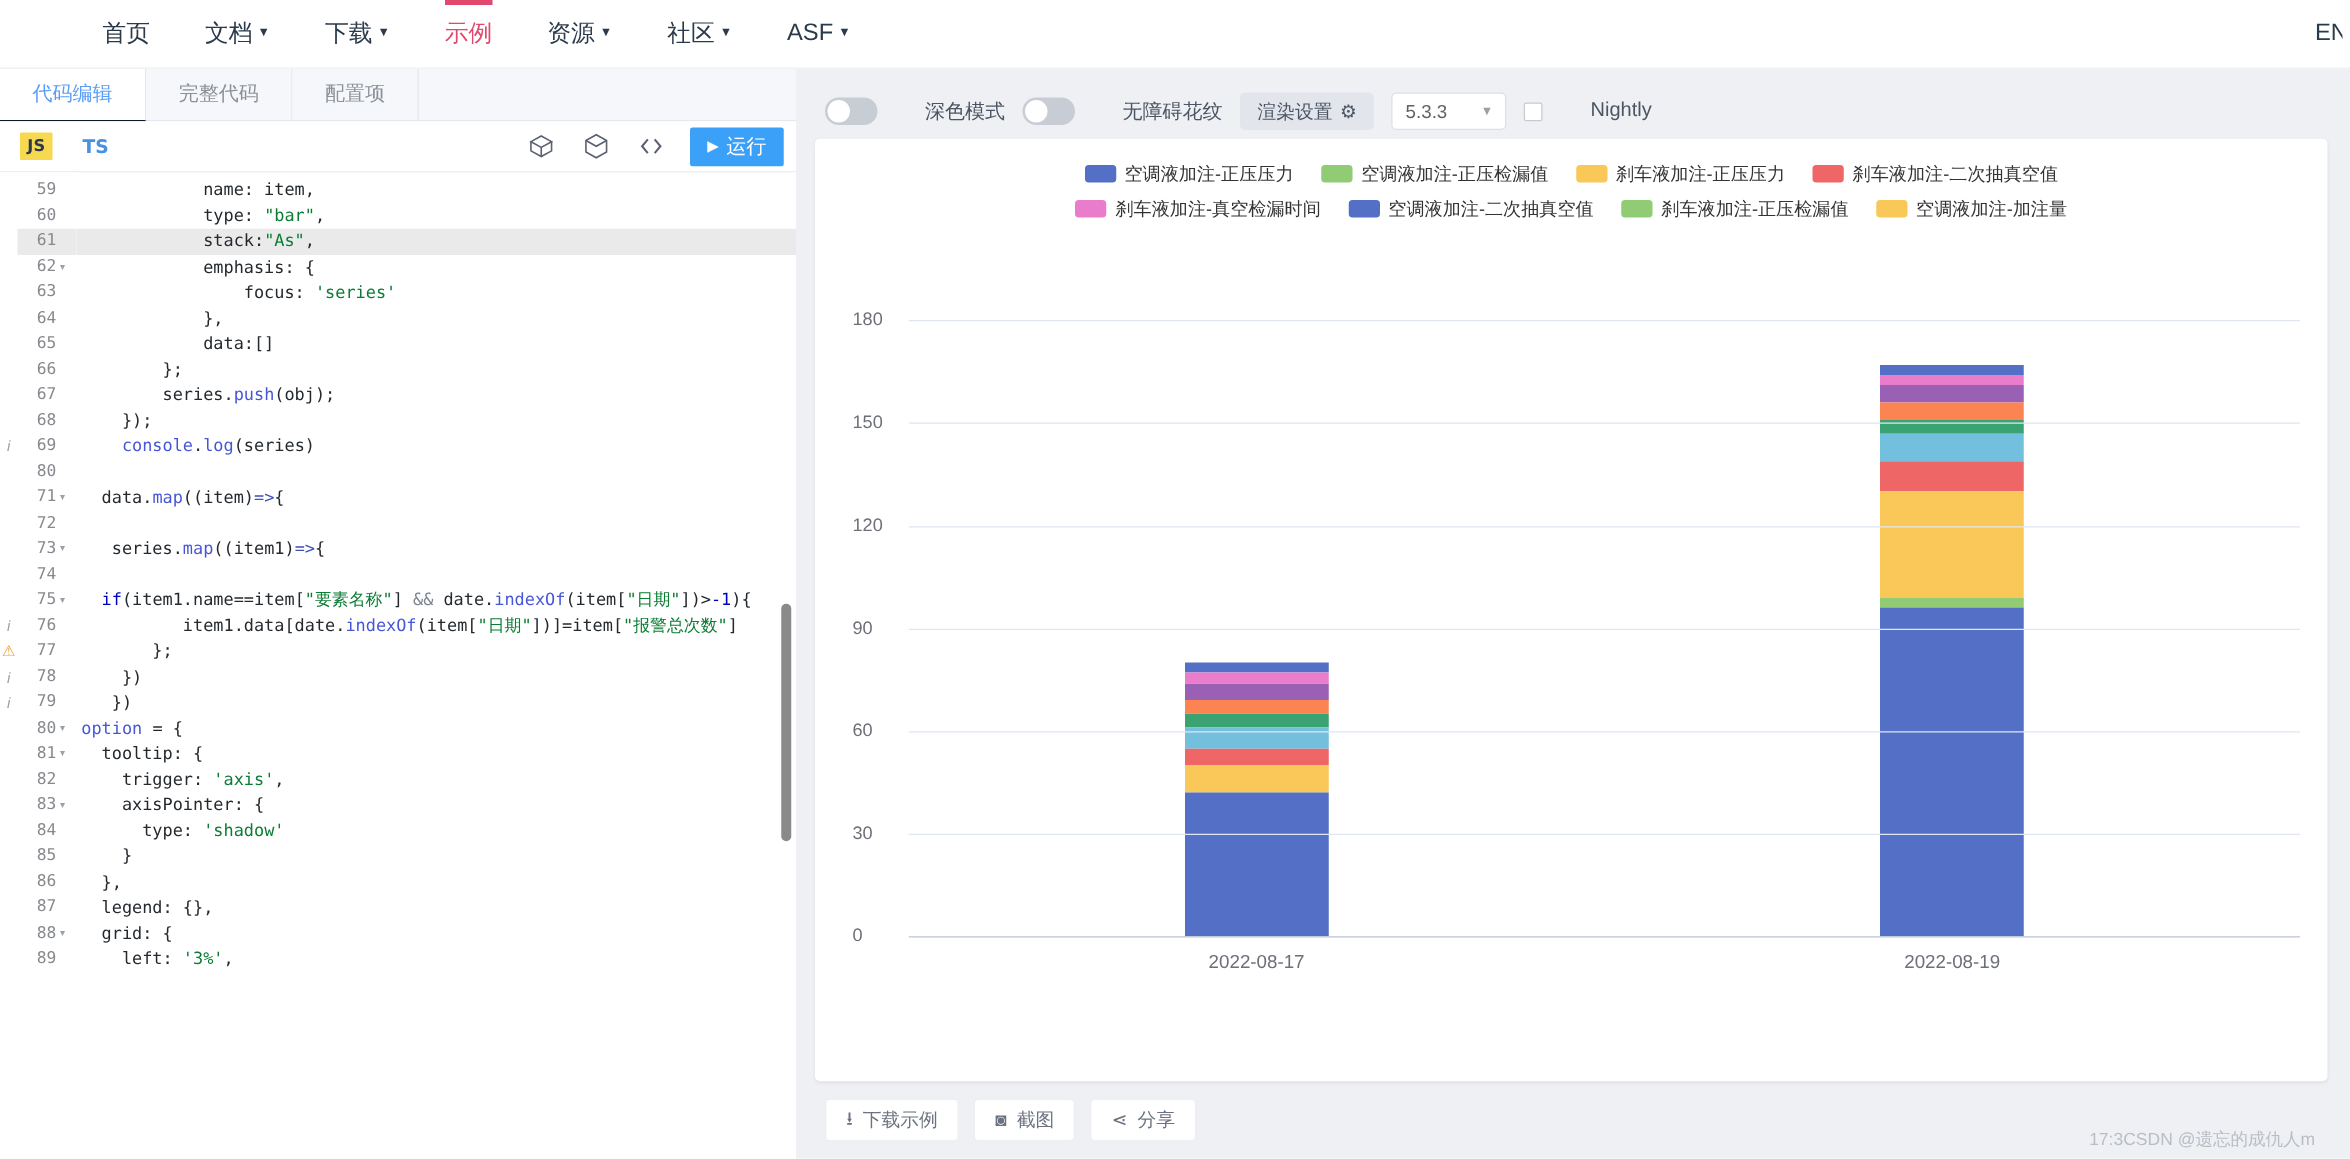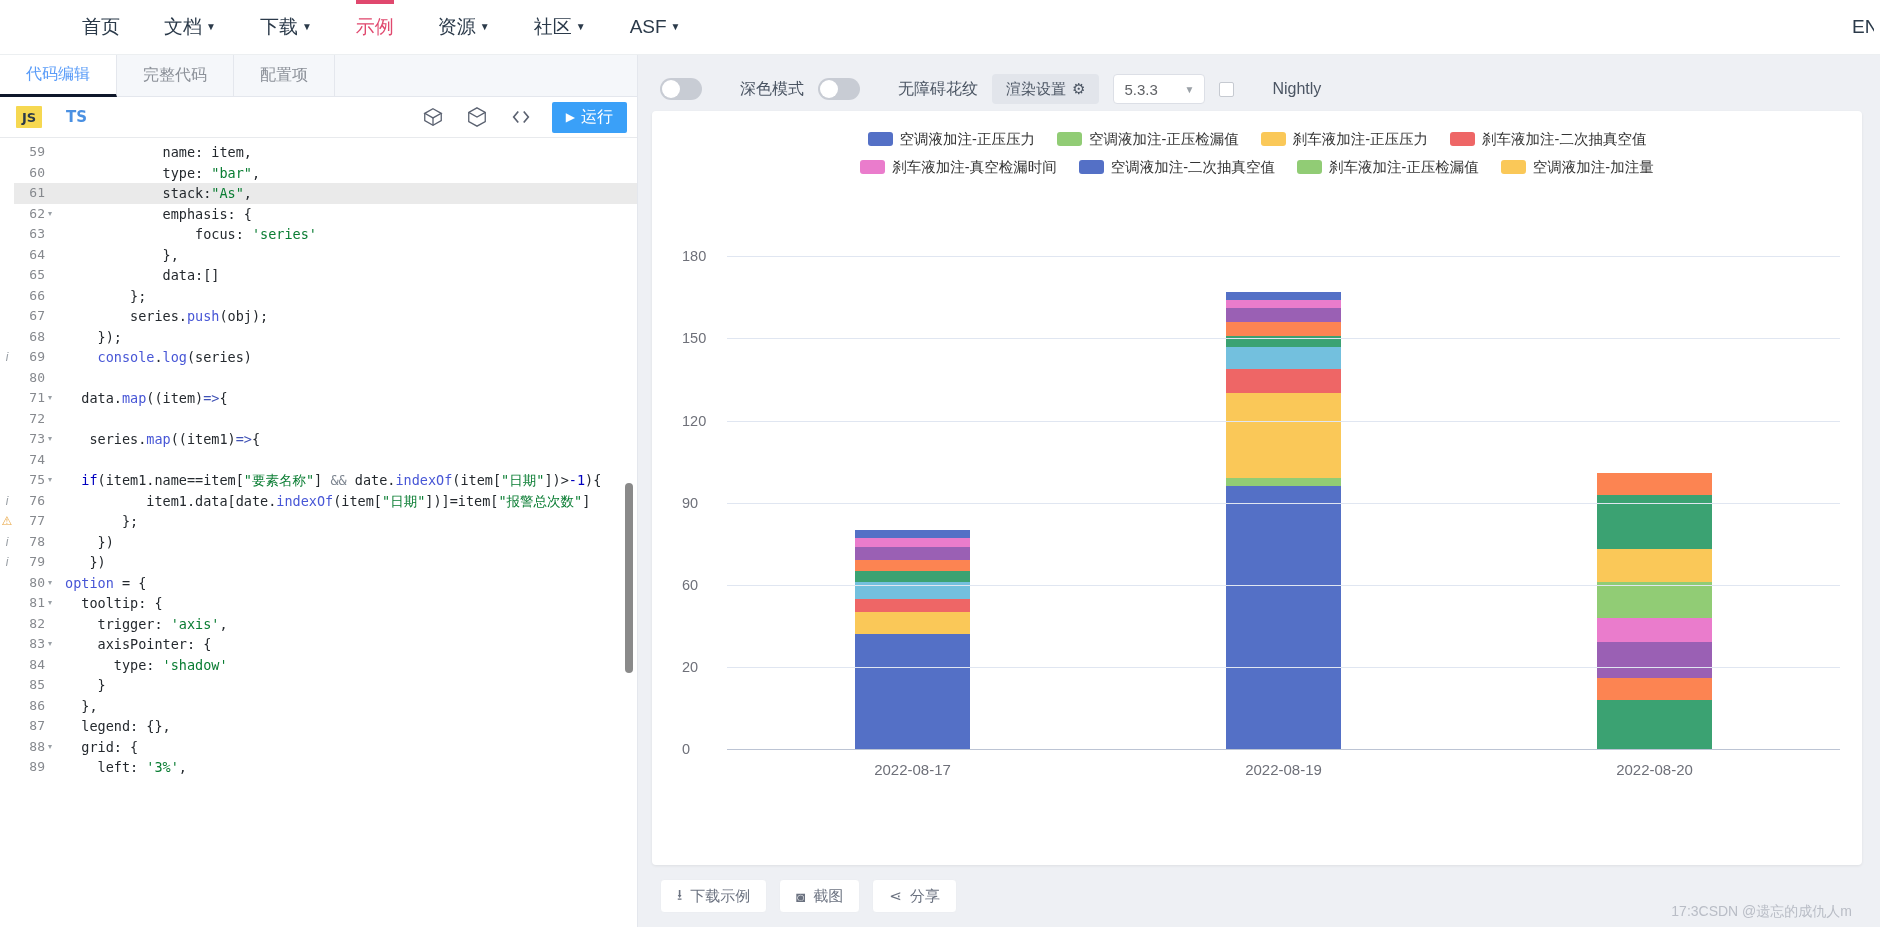--- a/index.html
+++ b/index.html
@@ -41,21 +41,21 @@
   .main { display: flex; height: 872px; }
 
   
   .editor-pane { width: 638px; border-right: 1px solid #e4e7ed; display: flex; flex-direction: column; background: #fff; }
   .tabbar { height: 42px; display: flex; align-items: stretch; background: #f5f7fa; border-bottom: 1px solid #e4e7ed; }
   .tab {
     display: flex; align-items: center; padding: 0 26px; font-size: 16px;
     color: #8c9199; cursor: pointer; background: #f5f7fa;
     border-right: 1px solid #e4e7ed;
   }
-  .tab.active { background: #fff; color: #5a9cf8; border-bottom: 3px solid #0f172a; margin-bottom: -1px; }
+  .tab.active { background: #fff; color: #5a9cf8; border-bottom: 1px solid #0f172a; margin-bottom: -1px; }
 
   .toolbar {
     height: 41px; display: flex; align-items: center; background: #fff;
     border-bottom: 1px solid #e8eaed; padding: 0 10px;
   }
   .lang-badge {
     width: 26px; height: 22px; background: #f6d851; color: #2b3a4a;
     font-weight: bold; font-size: 13px; display: flex; align-items: center;
     justify-content: center; font-family: "DejaVu Sans", sans-serif;
     border-radius: 1px; cursor: pointer; margin-left: 6px;
@@ -444,38 +444,25 @@
                 <div class="seg" style="height: 24.6316px; background: rgb(238, 102, 102);"></div>
                 <div class="seg" style="height: 21.8947px; background: rgb(115, 192, 222);"></div>
                 <div class="seg" style="height: 10.9474px; background: rgb(59, 162, 114);"></div>
                 <div class="seg" style="height: 13.6842px; background: rgb(252, 132, 82);"></div>
                 <div class="seg" style="height: 13.6842px; background: rgb(154, 96, 180);"></div>
                 <div class="seg" style="height: 8.21053px; background: rgb(234, 124, 204);"></div>
                 <div class="seg" style="height: 8.21053px; background: rgb(84, 112, 198);"></div>
               </div>
               <div class="xlabel">2022-08-19</div>
             </div>
-            <div class="bar-col">
-              <div class="bar">
-                <div class="seg" style="height: 49.2632px; background: rgb(59, 162, 114);"></div>
-                <div class="seg" style="height: 21.8947px; background: rgb(252, 132, 82);"></div>
-                <div class="seg" style="height: 35.5789px; background: rgb(154, 96, 180);"></div>
-                <div class="seg" style="height: 24.6316px; background: rgb(234, 124, 204);"></div>
-                <div class="seg" style="height: 35.5789px; background: rgb(145, 204, 117);"></div>
-                <div class="seg" style="height: 32.8421px; background: rgb(250, 200, 88);"></div>
-                <div class="seg" style="height: 54.7368px; background: rgb(59, 162, 114);"></div>
-                <div class="seg" style="height: 21.8947px; background: rgb(252, 132, 82);"></div>
-              </div>
-              <div class="xlabel">2022-08-20</div>
-            </div>
           </div>
       <div class="axis-line" style="top: 520px; left: 75px;"></div>
           <div class="yaxis-label" style="position: absolute; right: auto; left: 30px; top: 520px;">0</div>
           <div class="gridline" style="top: 437.895px; left: 75px;"></div>
-          <div class="yaxis-label" style="position: absolute; right: auto; left: 30px; top: 437.895px;">20</div>
+          <div class="yaxis-label" style="position: absolute; right: auto; left: 30px; top: 437.895px;">30</div>
           <div class="gridline" style="top: 355.789px; left: 75px;"></div>
           <div class="yaxis-label" style="position: absolute; right: auto; left: 30px; top: 355.789px;">60</div>
           <div class="gridline" style="top: 273.684px; left: 75px;"></div>
           <div class="yaxis-label" style="position: absolute; right: auto; left: 30px; top: 273.684px;">90</div>
           <div class="gridline" style="top: 191.579px; left: 75px;"></div>
           <div class="yaxis-label" style="position: absolute; right: auto; left: 30px; top: 191.579px;">120</div>
           <div class="gridline" style="top: 109.474px; left: 75px;"></div>
           <div class="yaxis-label" style="position: absolute; right: auto; left: 30px; top: 109.474px;">150</div>
           <div class="gridline" style="top: 27.3684px; left: 75px;"></div>
           <div class="yaxis-label" style="position: absolute; right: auto; left: 30px; top: 27.3684px;">180</div>

